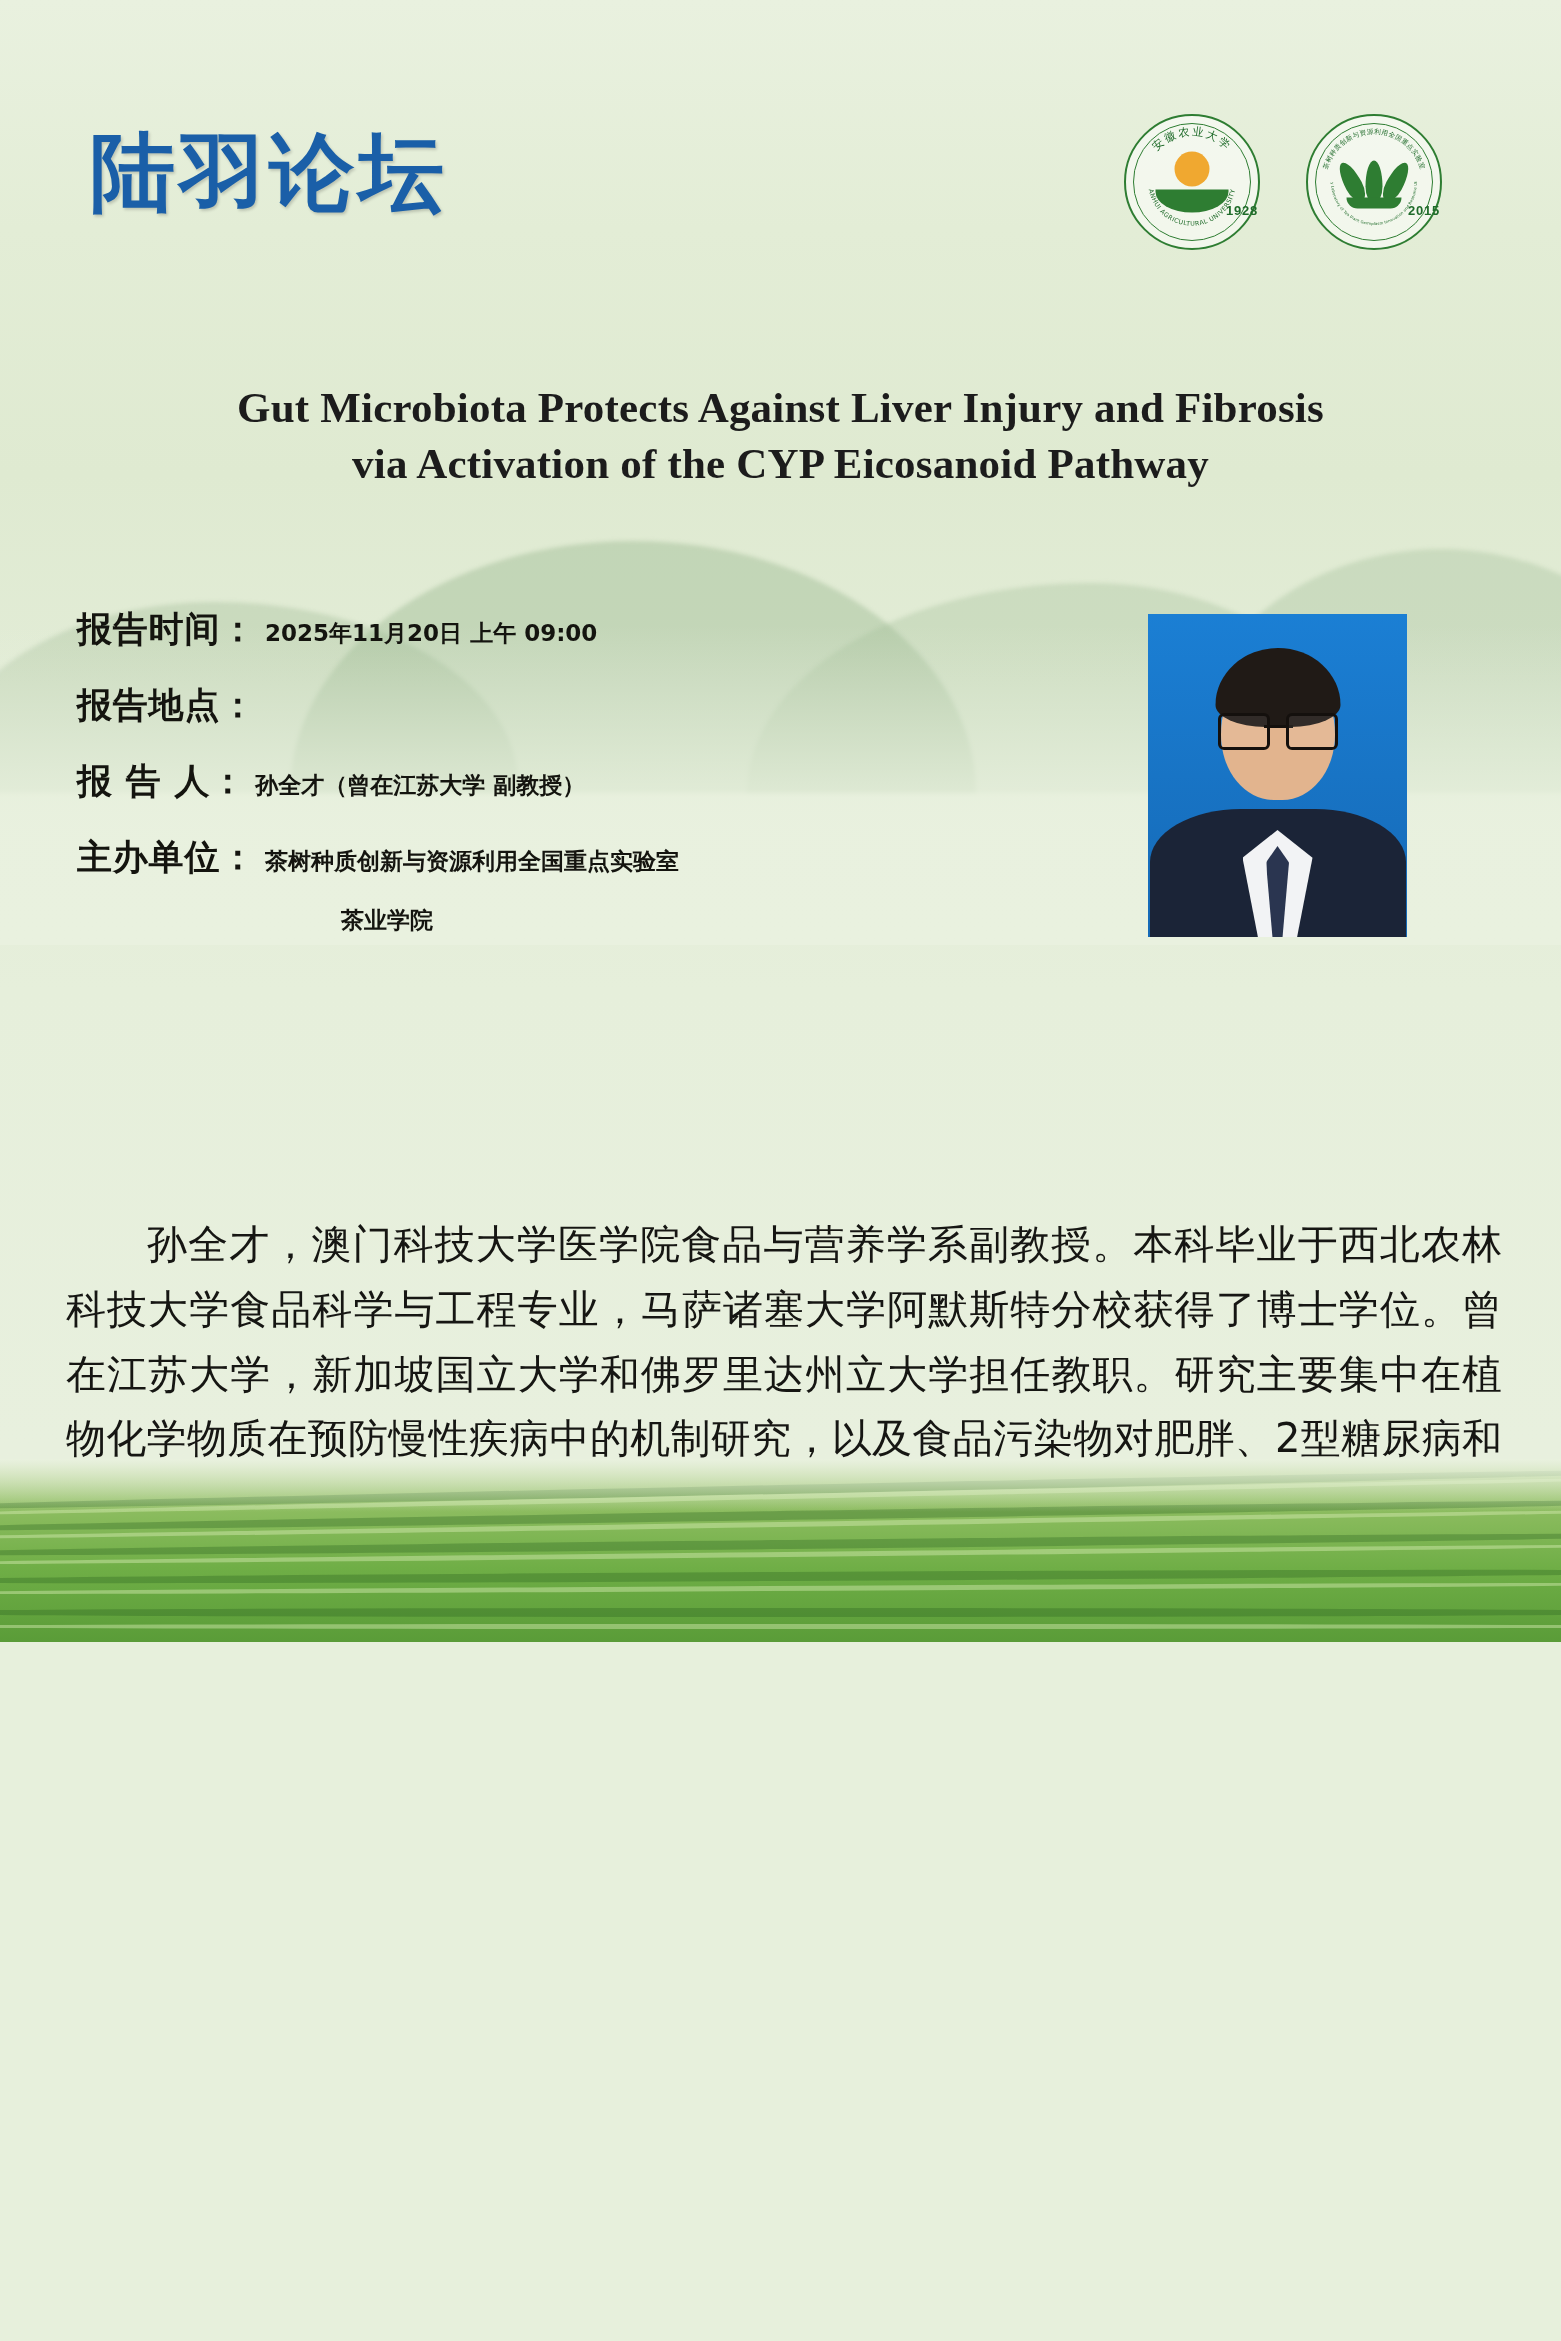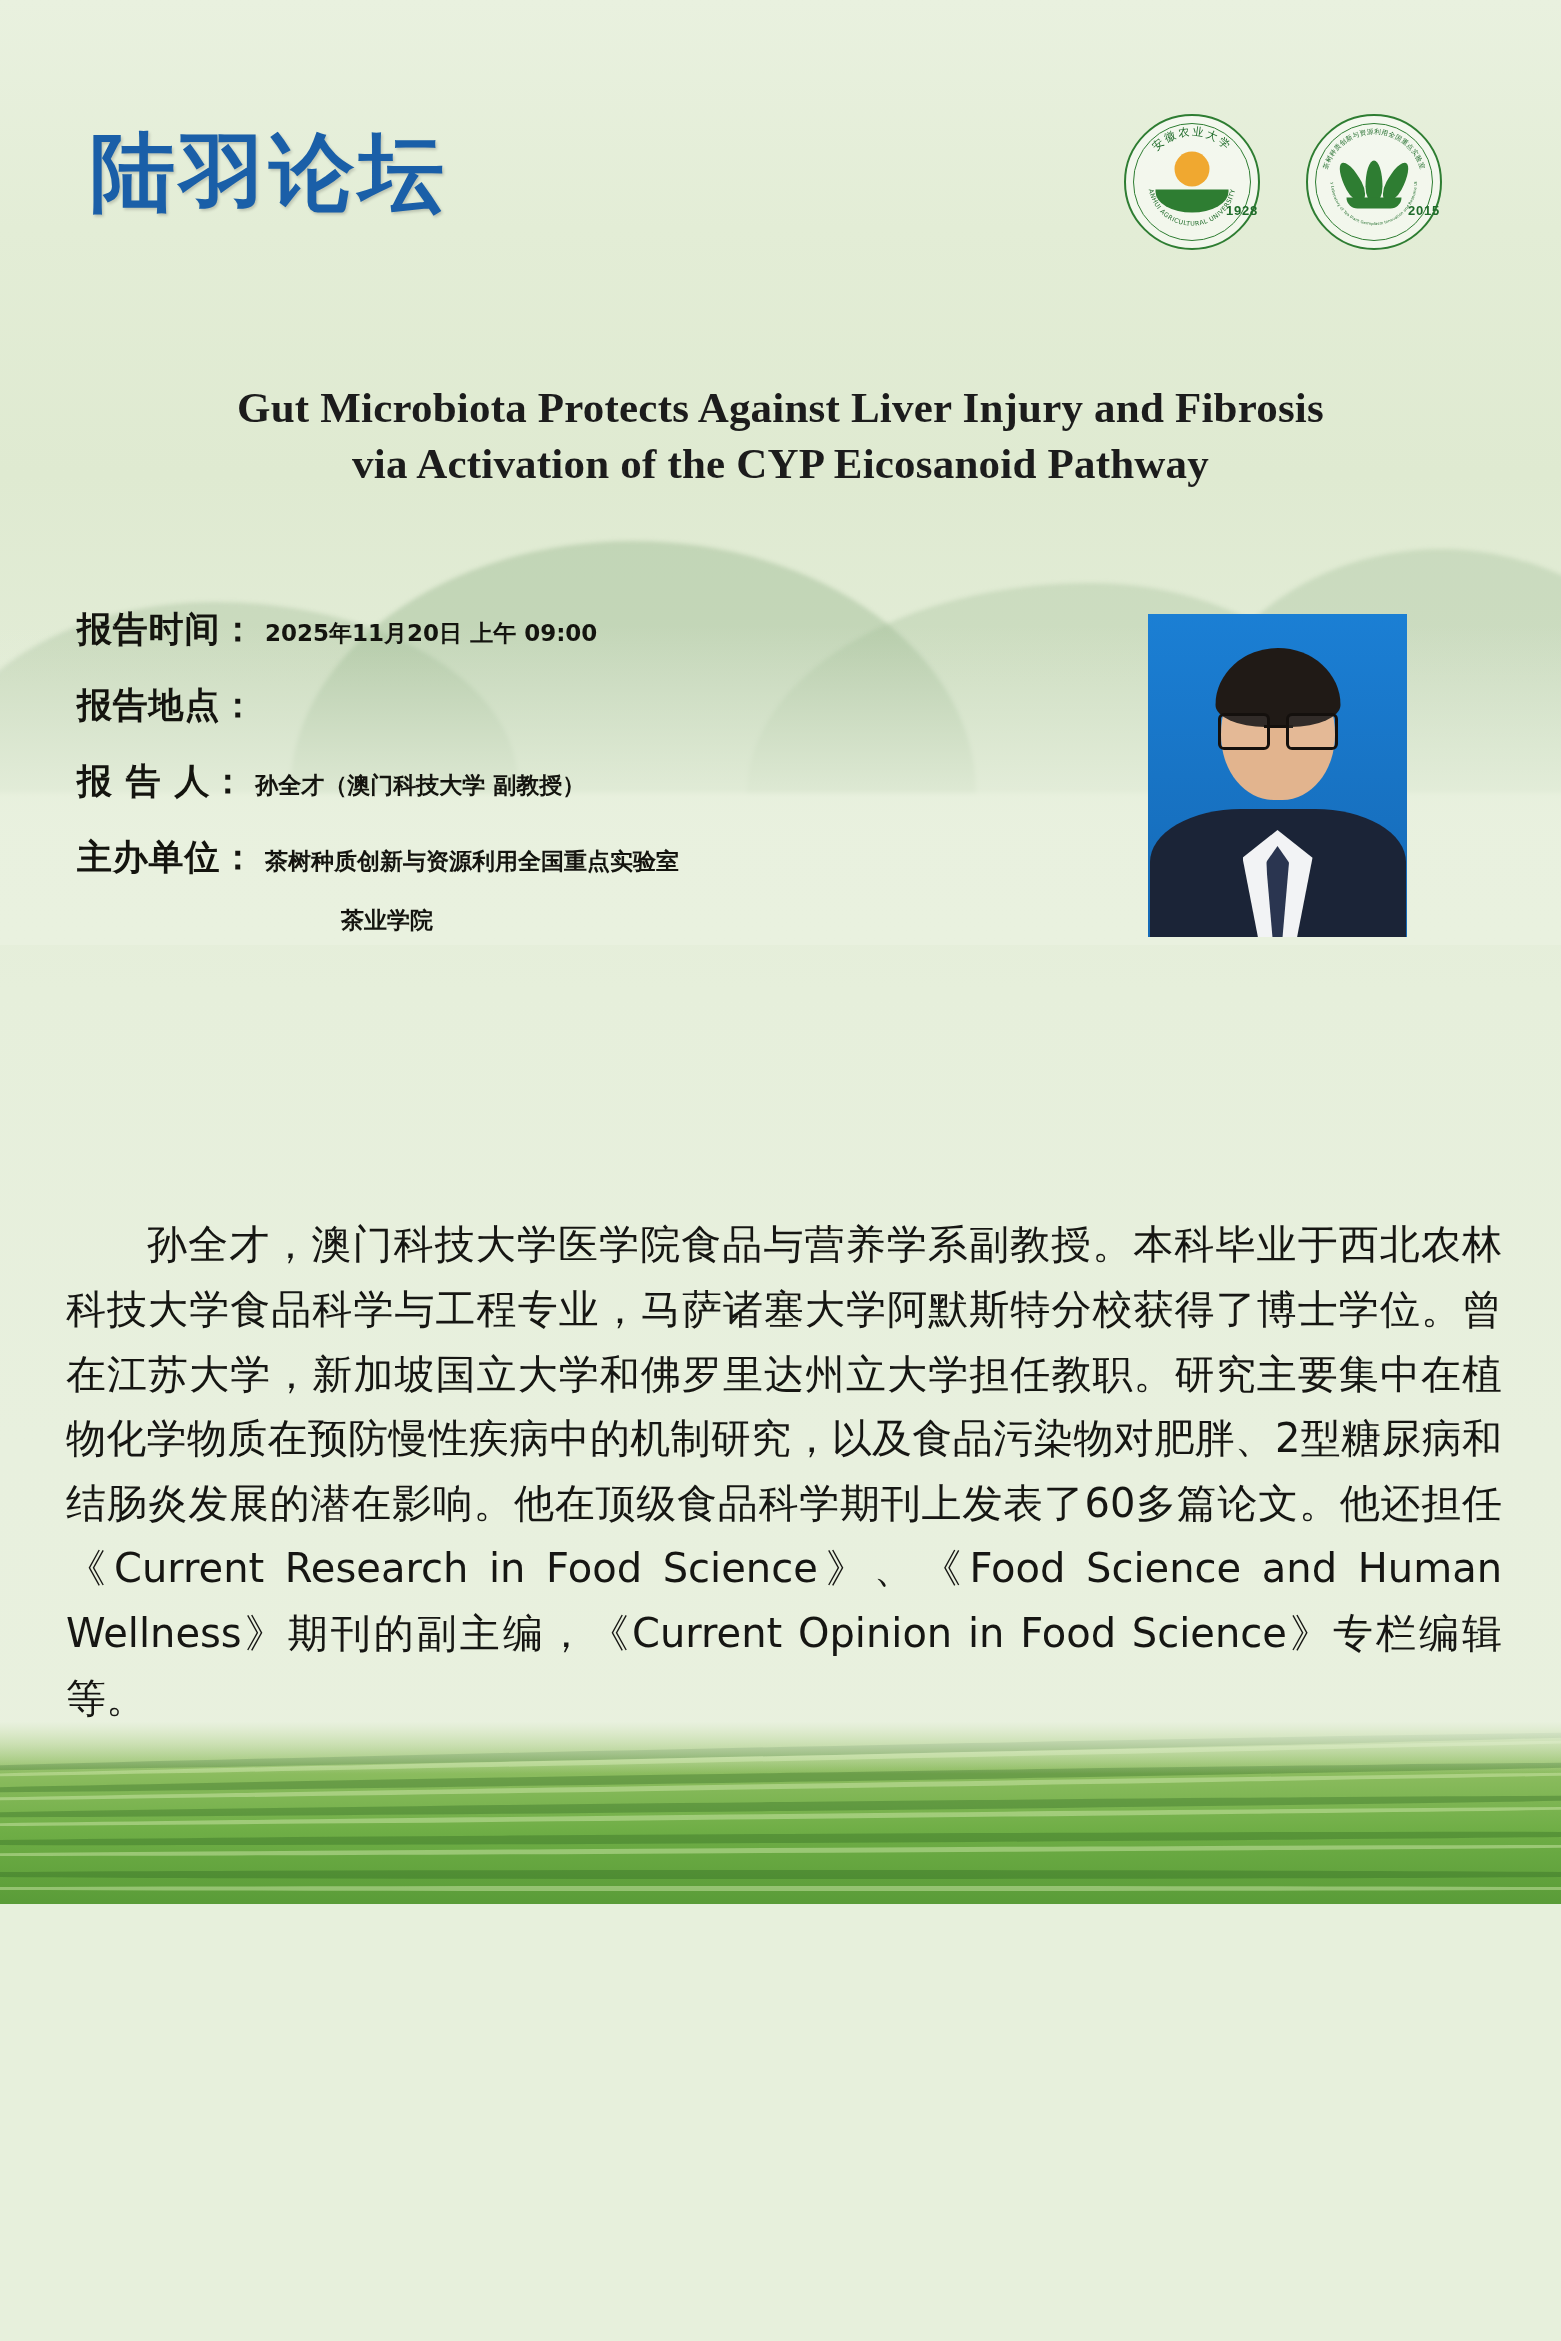--- a/index.html
+++ b/index.html
@@ -11,21 +11,21 @@
     height: 2342px;
     font-family: "Liberation Sans", sans-serif;
     background: #e7f0dc;
     overflow: hidden;
   }
 
   
   .poster {
     position: relative;
     width: 1561px;
-    height: 1904px;
+    height: 1642px;
     overflow: hidden;
     background:
       linear-gradient(to bottom,
         #e9f1df 0px,
         #e3edd6 229px,
         #dfead1 473px,
         #e2ecd6 686px,
         #e6efdb 991px,
         #e8f0de 1448px,
         #e9f1de 1982px,
@@ -417,21 +417,21 @@
       <div class="info-label">报告时间：</div>
       <div class="info-value">2025年11月20日 上午 09:00</div>
     </div>
 
     <div class="info-row">
       <div class="info-label">报告地点：</div>
     </div>
 
     <div class="info-row">
       <div class="info-label">报 告 人：</div>
-      <div class="info-value">孙全才（澳门科技大学 副教授）</div>
+      <div class="info-value">孙全才（曾在江苏大学 副教授）</div>
     </div>
 
     <div class="info-row">
       <div class="info-label">主办单位：</div>
       <div class="info-value">茶树种质创新与资源利用全国重点实验室</div>
     </div>
 
     <div class="info-row sub">
       <div class="info-value" style="margin-left:12px">茶业学院</div>
     </div>

